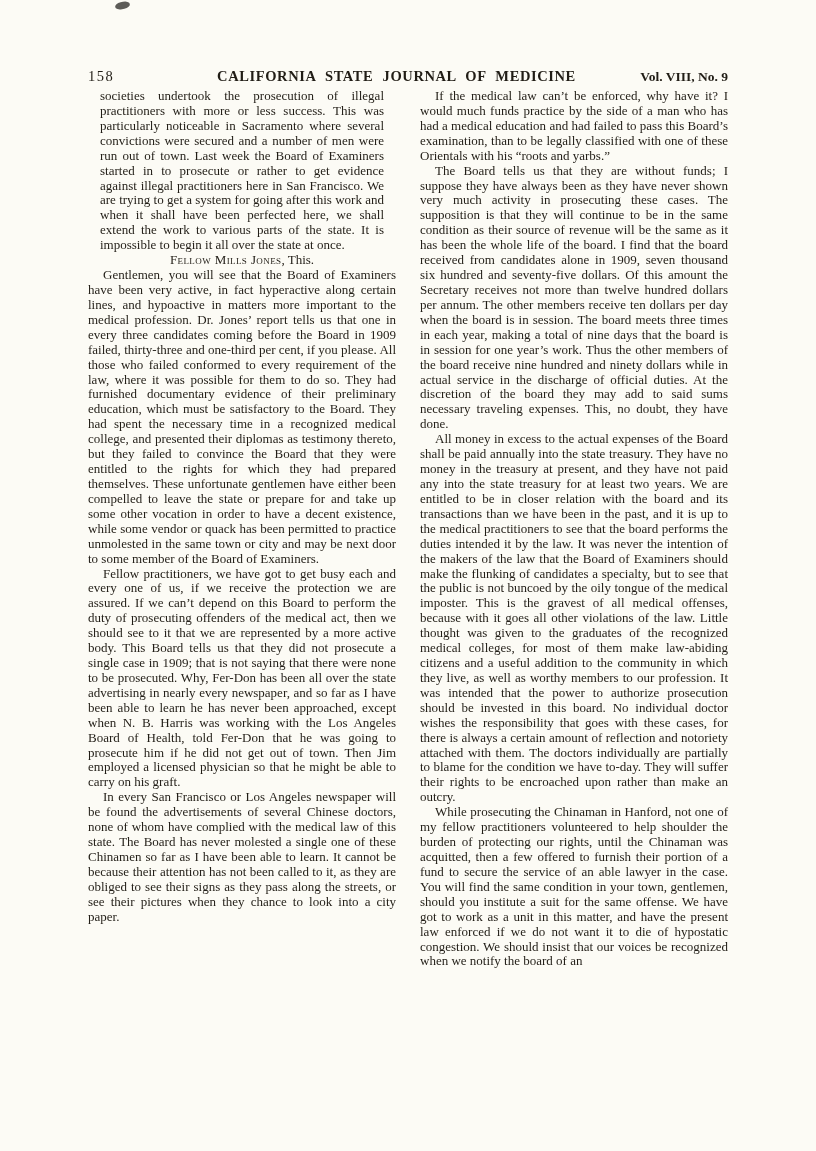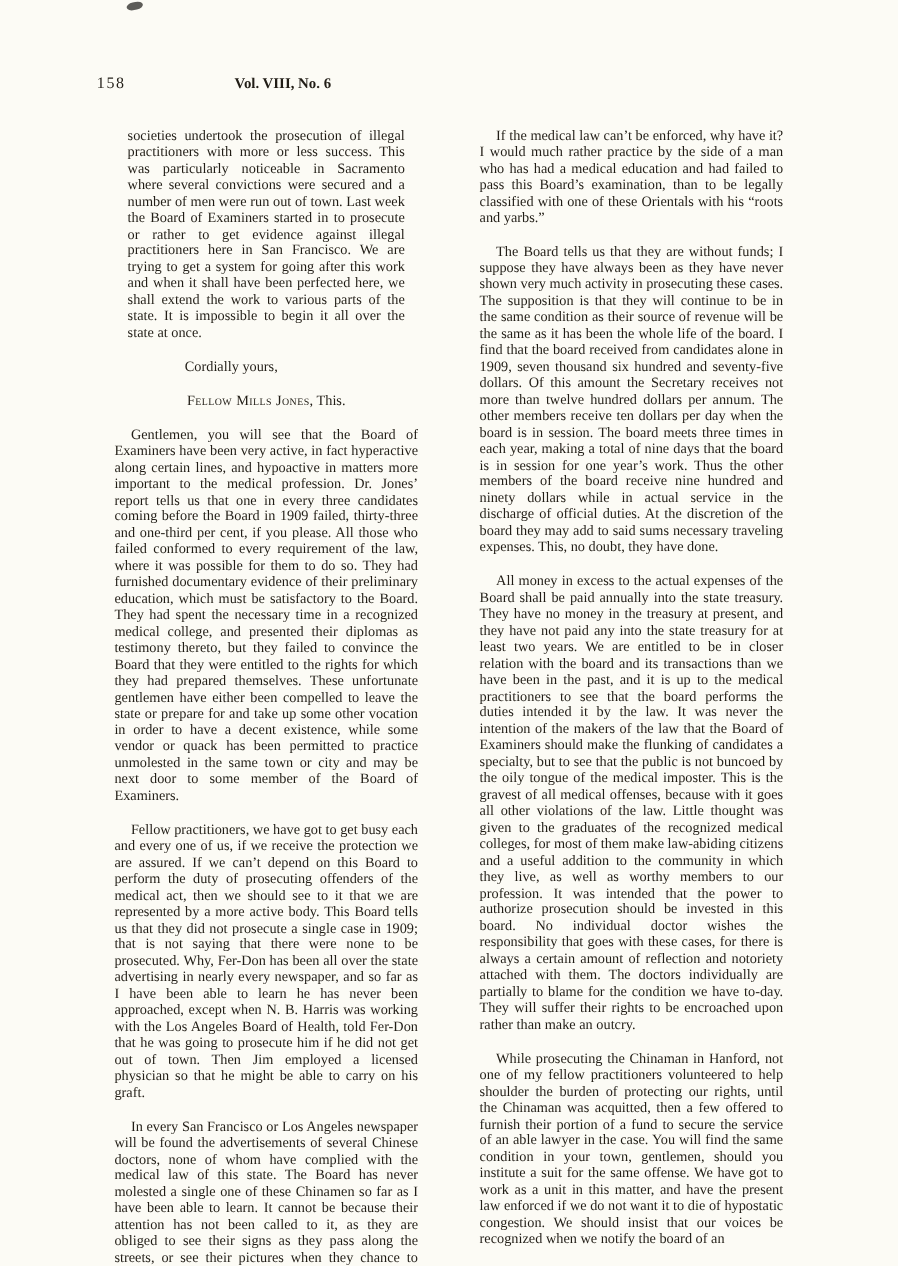--- a/index.html
+++ b/index.html
@@ -12,67 +12,67 @@
     overflow: hidden;
   }
   .scan-artifact {
     position: absolute; top: 2px; left: 115px;
     width: 15px; height: 7px; background: #41403c;
     border-radius: 50% / 60%; transform: rotate(-12deg); opacity: .85;
   }
   .page { padding: 68px 88px 0 88px; }
   .page-header {
     display: flex; align-items: baseline;
-    margin-bottom: 15px;
+    margin-bottom: 4px;
   }
   .page-num {
     width: 95px; font-size: 14.5px; letter-spacing: 1.5px;
   }
   .journal-title {
     flex: 1; text-align: center; font-weight: bold;
     font-size: 14.5px; letter-spacing: .6px; word-spacing: 5px;
     white-space: nowrap;
   }
   .volume {
     width: 118px; text-align: right; font-weight: bold; font-size: 13.5px;
     white-space: nowrap;
   }
   .columns { display: flex; gap: 24px; }
   .column {
     flex: 1; min-width: 0;
     font-size: 13px; line-height: 14.92px;
     text-align: justify;
   }
-  .column p { margin: 16px; }
+  .column p { margin: 0; }
   .blk-p { text-indent: 15px; }
   .blk-letter-body { padding: 0 12px; text-indent: 0; }
   .blk-letter-closing { padding: 0 12px 0 64px; text-align: left; }
   .blk-letter-signature { padding: 0 12px; text-align: center; }
   .smallcaps { font-variant: small-caps; letter-spacing: .4px; }
 </style>
 </head>
 <body>
 
 <div class="scan-artifact"></div>
 
 <div class="page">
   <header class="page-header">
     <span class="page-num">158</span>
-    <span class="volume">Vol. VIII, No. 6</span>
+    <span class="journal-title">CALIFORNIA STATE JOURNAL OF MEDICINE</span>
+    <span class="volume">Vol. VIII, No. 9</span>
   </header>
 
   <main class="columns">
     <section class="column">
         <p class="blk-letter-body"><span>societies undertook the prosecution of illegal practitioners with more or less success. This was particularly noticeable in Sacramento where several convictions were secured and a number of men were run out of town. Last week the Board of Examiners started in to prosecute or rather to get evidence against illegal practitioners here in San Francisco. We are trying to get a system for going after this work and when it shall have been perfected here, we shall extend the work to various parts of the state. It is impossible to begin it all over the state at once.</span></p>
-        <p class="blk-letter-closing"><span>Cordially yours,</span></p>
         <p class="blk-letter-signature"><span class="smallcaps">Fellow Mills Jones</span><span>, This.</span></p>
         <p class="blk-p"><span>Gentlemen, you will see that the Board of Examiners have been very active, in fact hyperactive along certain lines, and hypoactive in matters more important to the medical profession. Dr. Jones’ report tells us that one in every three candidates coming before the Board in 1909 failed, thirty-three and one-third per cent, if you please. All those who failed conformed to every requirement of the law, where it was possible for them to do so. They had furnished documentary evidence of their preliminary education, which must be satisfactory to the Board. They had spent the necessary time in a recognized medical college, and presented their diplomas as testimony thereto, but they failed to convince the Board that they were entitled to the rights for which they had prepared themselves. These unfortunate gentlemen have either been compelled to leave the state or prepare for and take up some other vocation in order to have a decent existence, while some vendor or quack has been permitted to practice unmolested in the same town or city and may be next door to some member of the Board of Examiners.</span></p>
         <p class="blk-p"><span>Fellow practitioners, we have got to get busy each and every one of us, if we receive the protection we are assured. If we can’t depend on this Board to perform the duty of prosecuting offenders of the medical act, then we should see to it that we are represented by a more active body. This Board tells us that they did not prosecute a single case in 1909; that is not saying that there were none to be prosecuted. Why, Fer-Don has been all over the state advertising in nearly every newspaper, and so far as I have been able to learn he has never been approached, except when N. B. Harris was working with the Los Angeles Board of Health, told Fer-Don that he was going to prosecute him if he did not get out of town. Then Jim employed a licensed physician so that he might be able to carry on his graft.</span></p>
         <p class="blk-p"><span>In every San Francisco or Los Angeles newspaper will be found the advertisements of several Chinese doctors, none of whom have complied with the medical law of this state. The Board has never molested a single one of these Chinamen so far as I have been able to learn. It cannot be because their attention has not been called to it, as they are obliged to see their signs as they pass along the streets, or see their pictures when they chance to look into a city paper.</span></p>
       </section>
     <section class="column">
-        <p class="blk-p"><span>If the medical law can’t be enforced, why have it?  I would much rather practice by the side of a man who has had a medical education and had failed to pass this Board’s examination, than to be legally classified with one of these Orientals with his “roots and yarbs.”</span></p>
+        <p class="blk-p"><span>If the medical law can’t be enforced, why have it?  I would much funds practice by the side of a man who has had a medical education and had failed to pass this Board’s examination, than to be legally classified with one of these Orientals with his “roots and yarbs.”</span></p>
         <p class="blk-p"><span>The Board tells us that they are without funds; I suppose they have always been as they have never shown very much activity in prosecuting these cases. The supposition is that they will continue to be in the same condition as their source of revenue will be the same as it has been the whole life of the board. I find that the board received from candidates alone in 1909, seven thousand six hundred and seventy-five dollars. Of this amount the Secretary receives not more than twelve hundred dollars per annum. The other members receive ten dollars per day when the board is in session. The board meets three times in each year, making a total of nine days that the board is in session for one year’s work. Thus the other members of the board receive nine hundred and ninety dollars while in actual service in the discharge of official duties. At the discretion of the board they may add to said sums necessary traveling expenses. This, no doubt, they have done.</span></p>
         <p class="blk-p"><span>All money in excess to the actual expenses of the Board shall be paid annually into the state treasury. They have no money in the treasury at present, and they have not paid any into the state treasury for at least two years. We are entitled to be in closer relation with the board and its transactions than we have been in the past, and it is up to the medical practitioners to see that the board performs the duties intended it by the law. It was never the intention of the makers of the law that the Board of Examiners should make the flunking of candidates a specialty, but to see that the public is not buncoed by the oily tongue of the medical imposter. This is the gravest of all medical offenses, because with it goes all other violations of the law. Little thought was given to the graduates of the recognized medical colleges, for most of them make law-abiding citizens and a useful addition to the community in which they live, as well as worthy members to our profession. It was intended that the power to authorize prosecution should be invested in this board. No individual doctor wishes the responsibility that goes with these cases, for there is always a certain amount of reflection and notoriety attached with them. The doctors individually are partially to blame for the condition we have to-day. They will suffer their rights to be encroached upon rather than make an outcry.</span></p>
         <p class="blk-p"><span>While prosecuting the Chinaman in Hanford, not one of my fellow practitioners volunteered to help shoulder the burden of protecting our rights, until the Chinaman was acquitted, then a few offered to furnish their portion of a fund to secure the service of an able lawyer in the case. You will find the same condition in your town, gentlemen, should you institute a suit for the same offense. We have got to work as a unit in this matter, and have the present law enforced if we do not want it to die of hypostatic congestion. We should insist that our voices be recognized when we notify the board of an</span></p>
       </section>
   </main>
 </div>
 
 </body></html>

